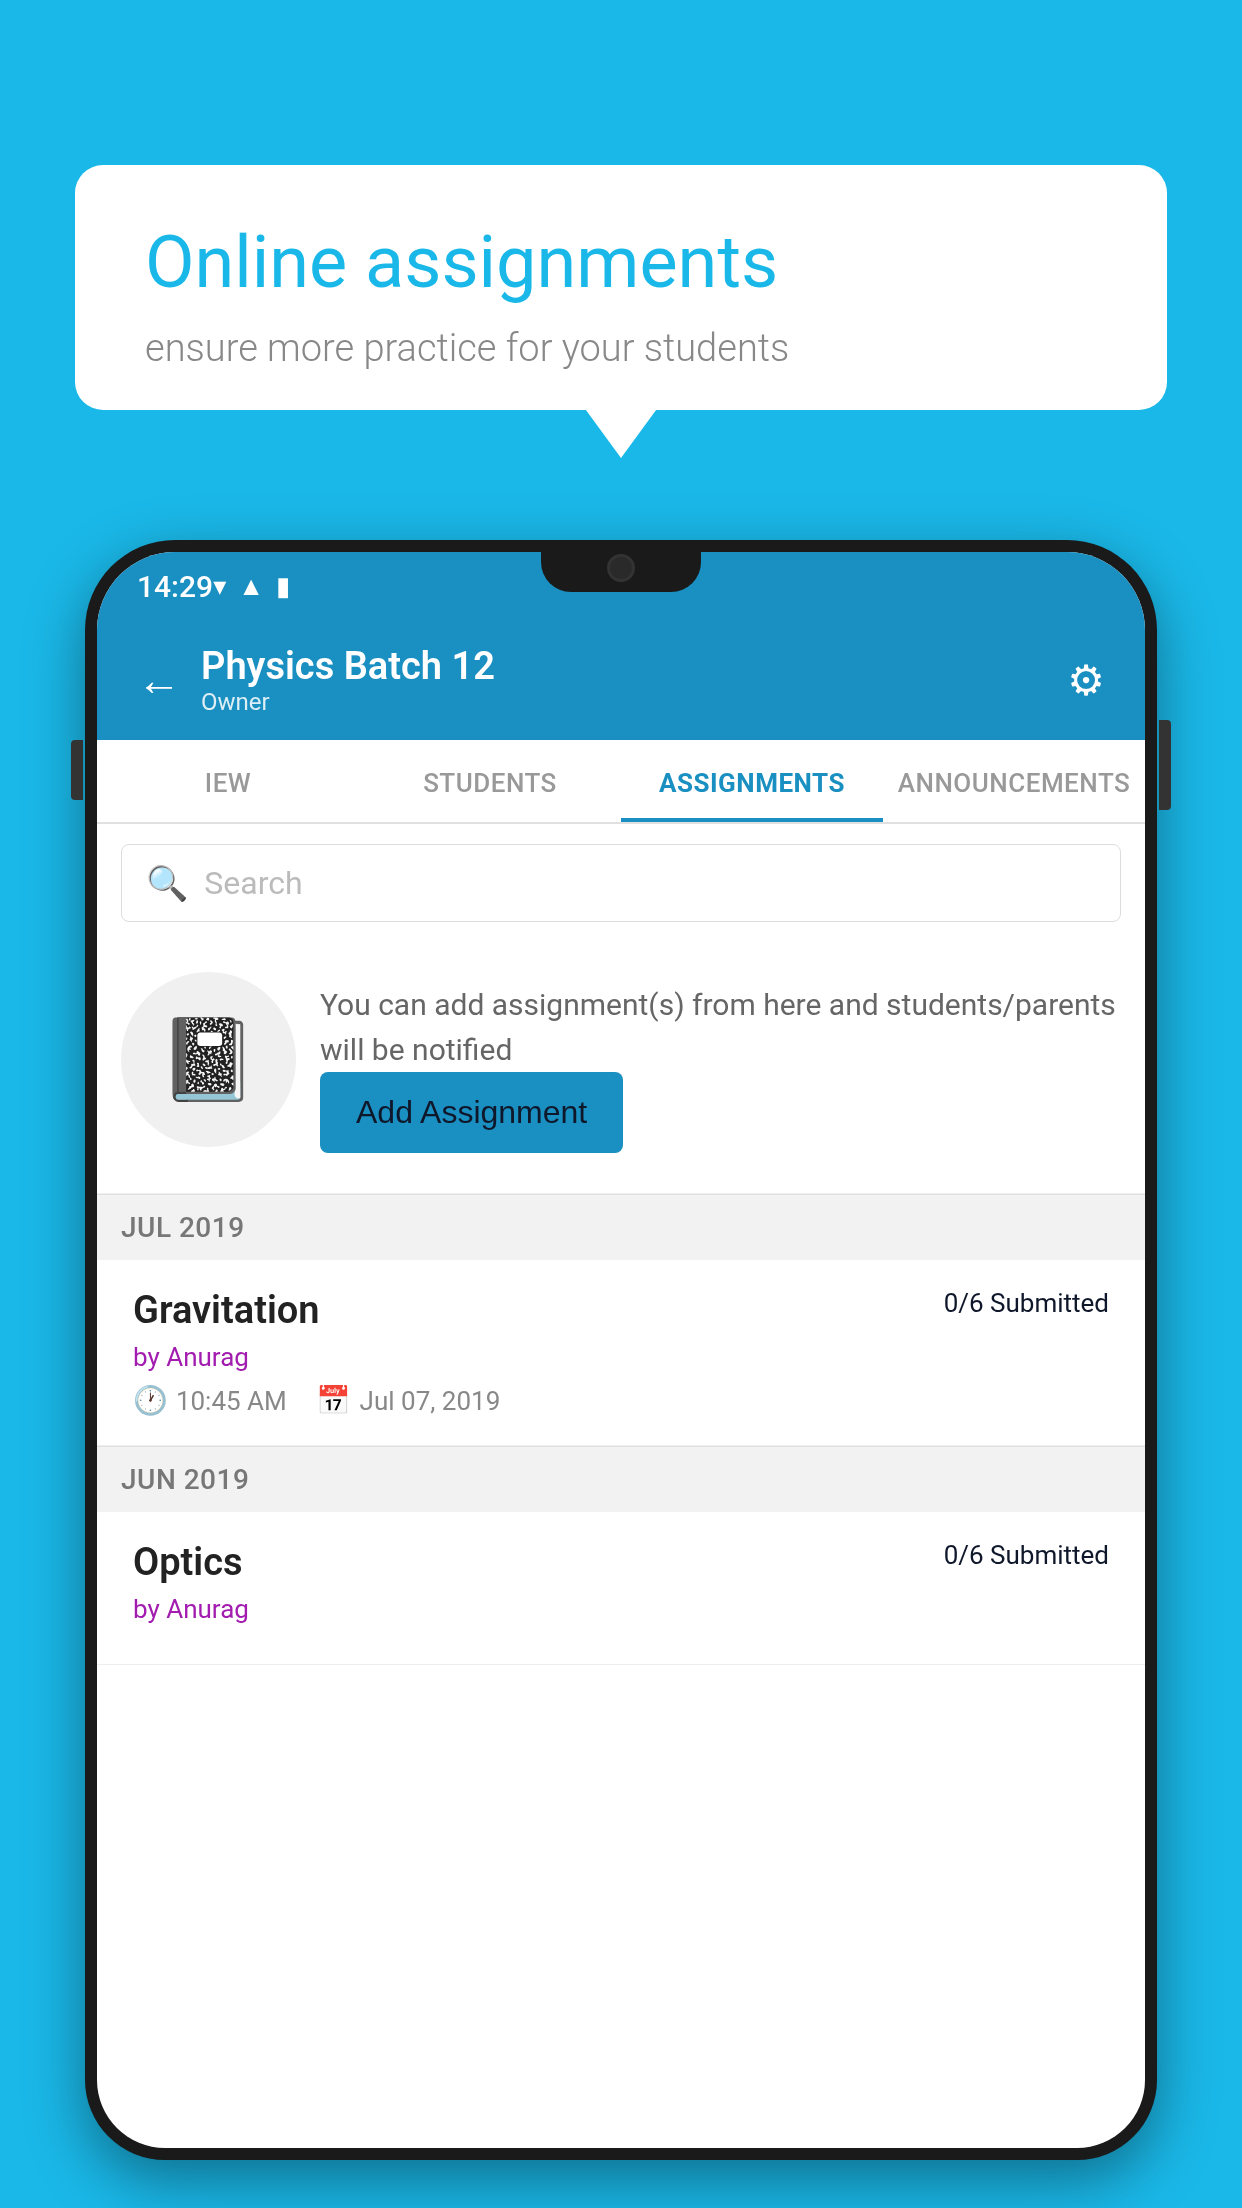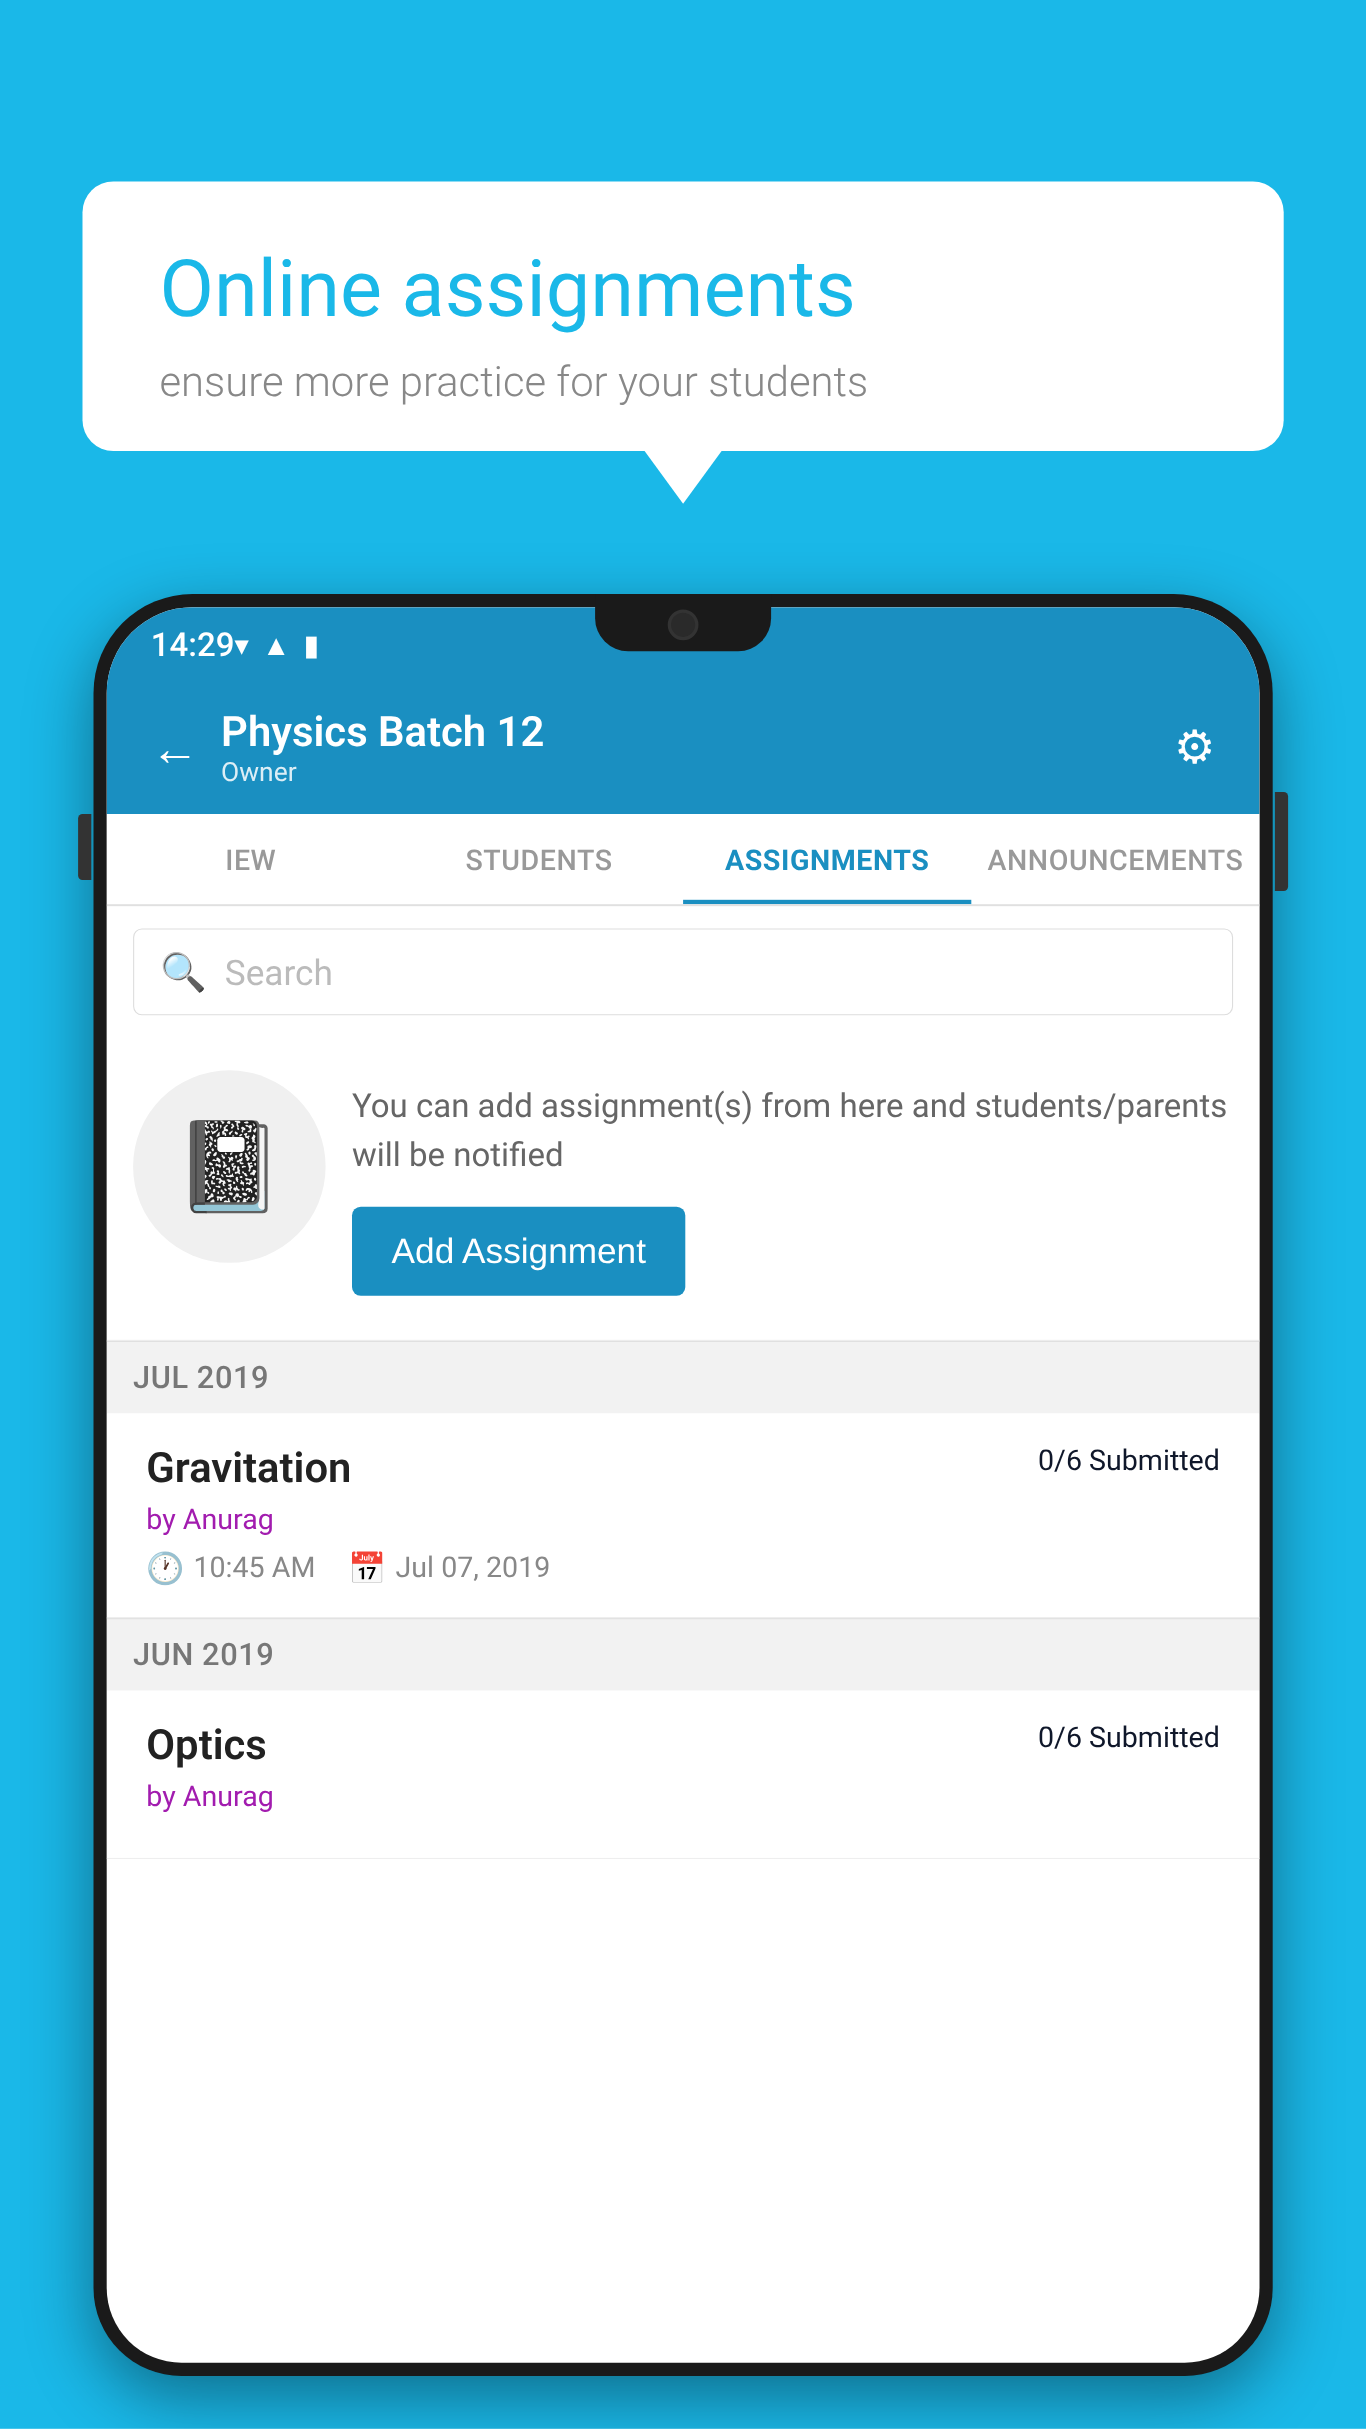--- a/index.html
+++ b/index.html
@@ -224,25 +224,24 @@
       font-size: 80px;
     }
     .promo-content {
       flex: 1;
       padding-top: 10px;
     }
     .promo-text {
       font-size: 30px;
       color: #666;
       line-height: 1.5;
-      margin-bottom: 24px;
     }
     .add-assignment-btn {
       background: #1a8fc1;
-      color: #ffffff;
+      color: #0f172a;
       border: none;
       border-radius: 8px;
       padding: 22px 36px;
       font-size: 32px;
       font-weight: 500;
       cursor: pointer;
     }
 
     
     .section-header {

